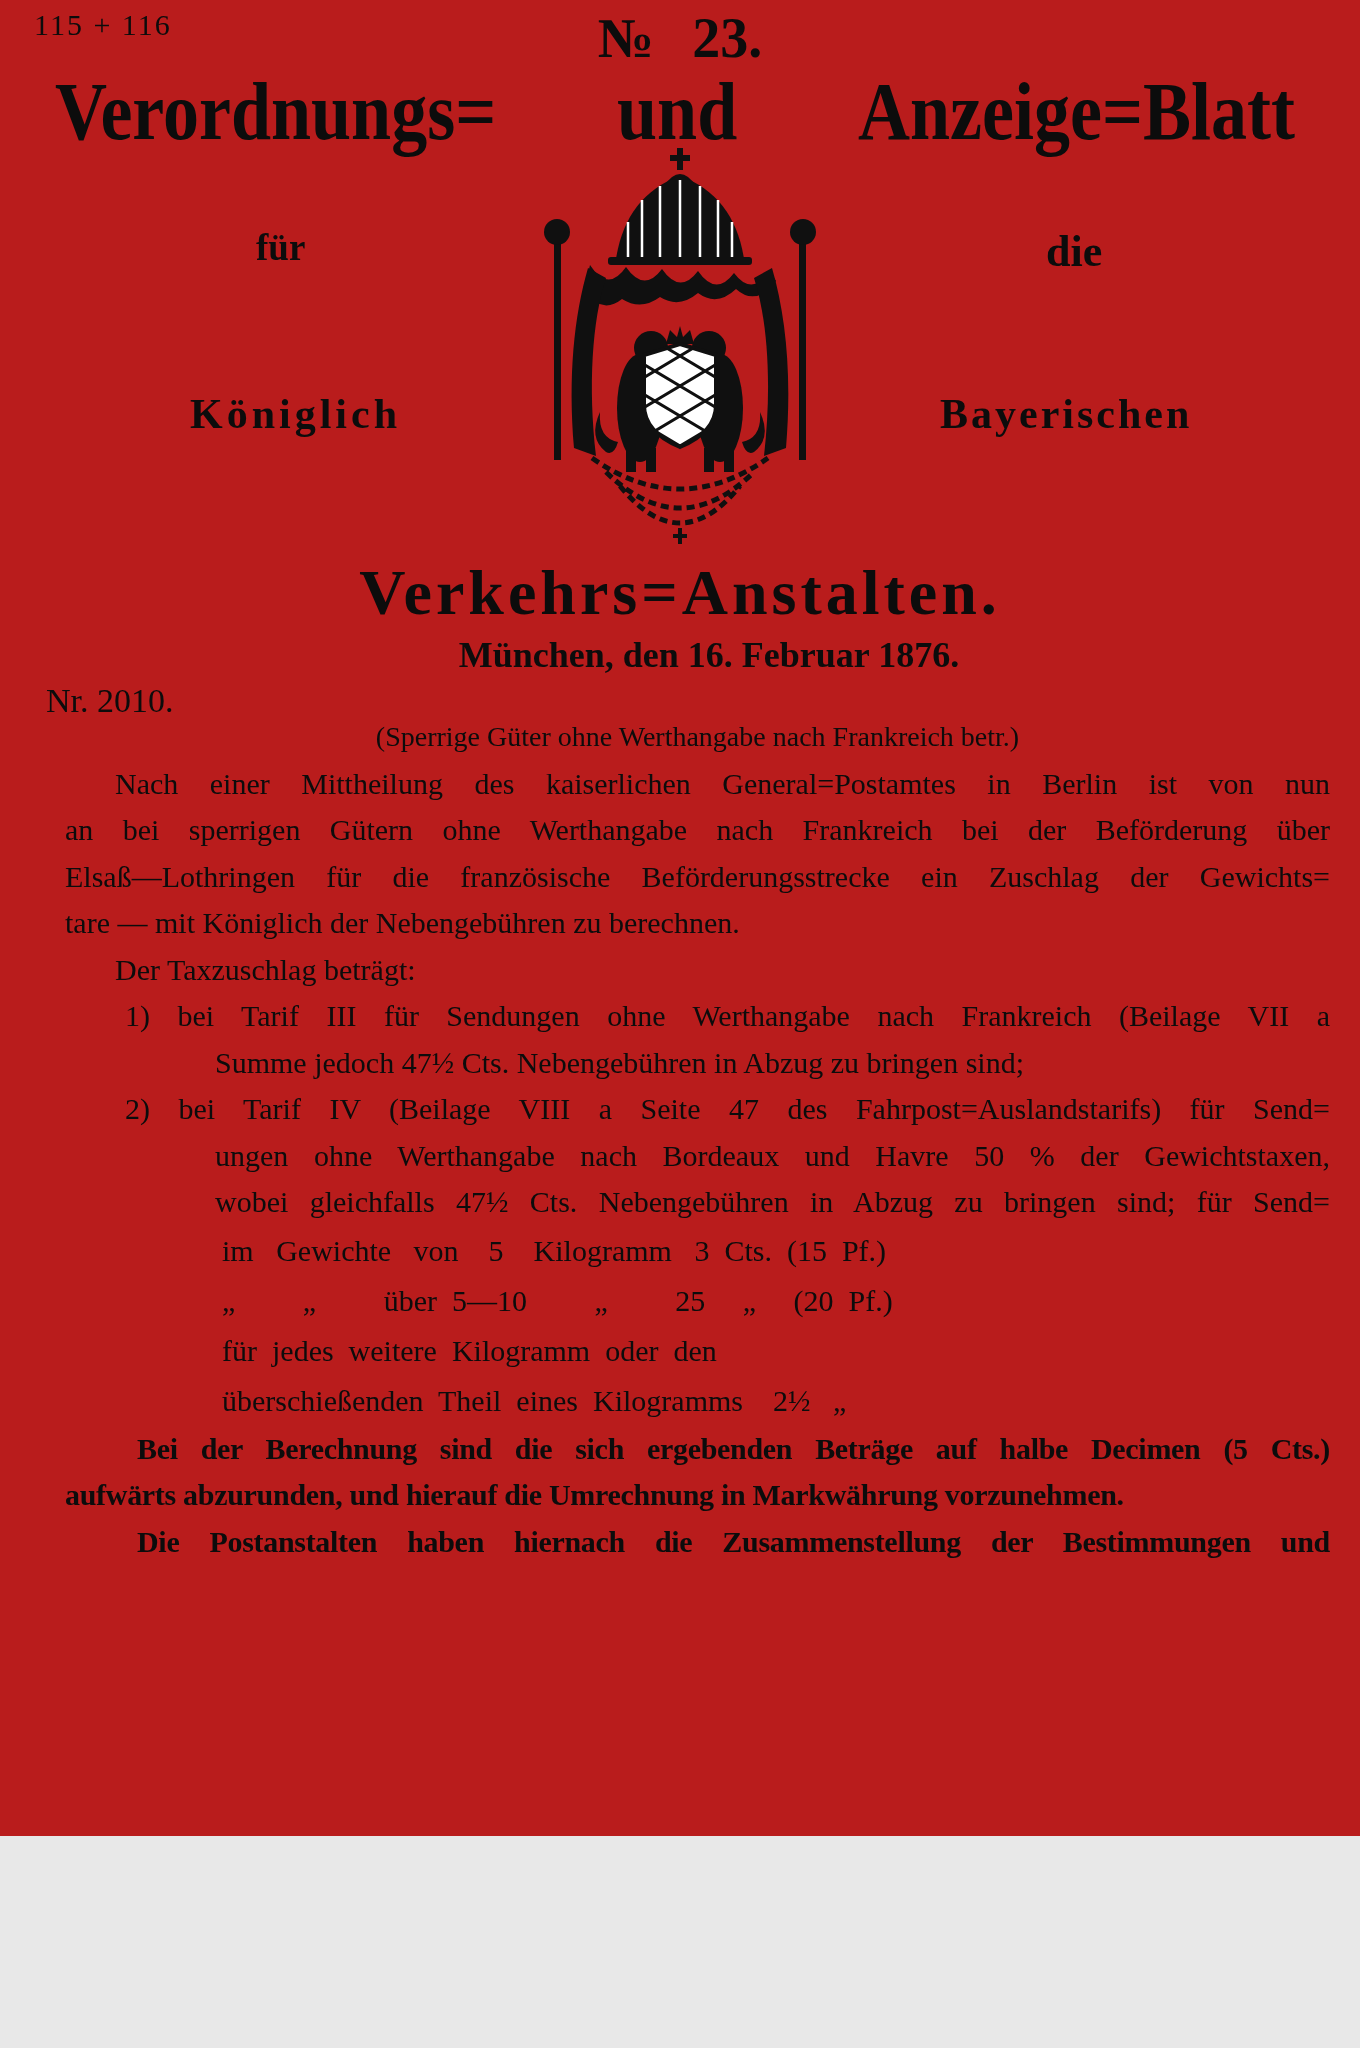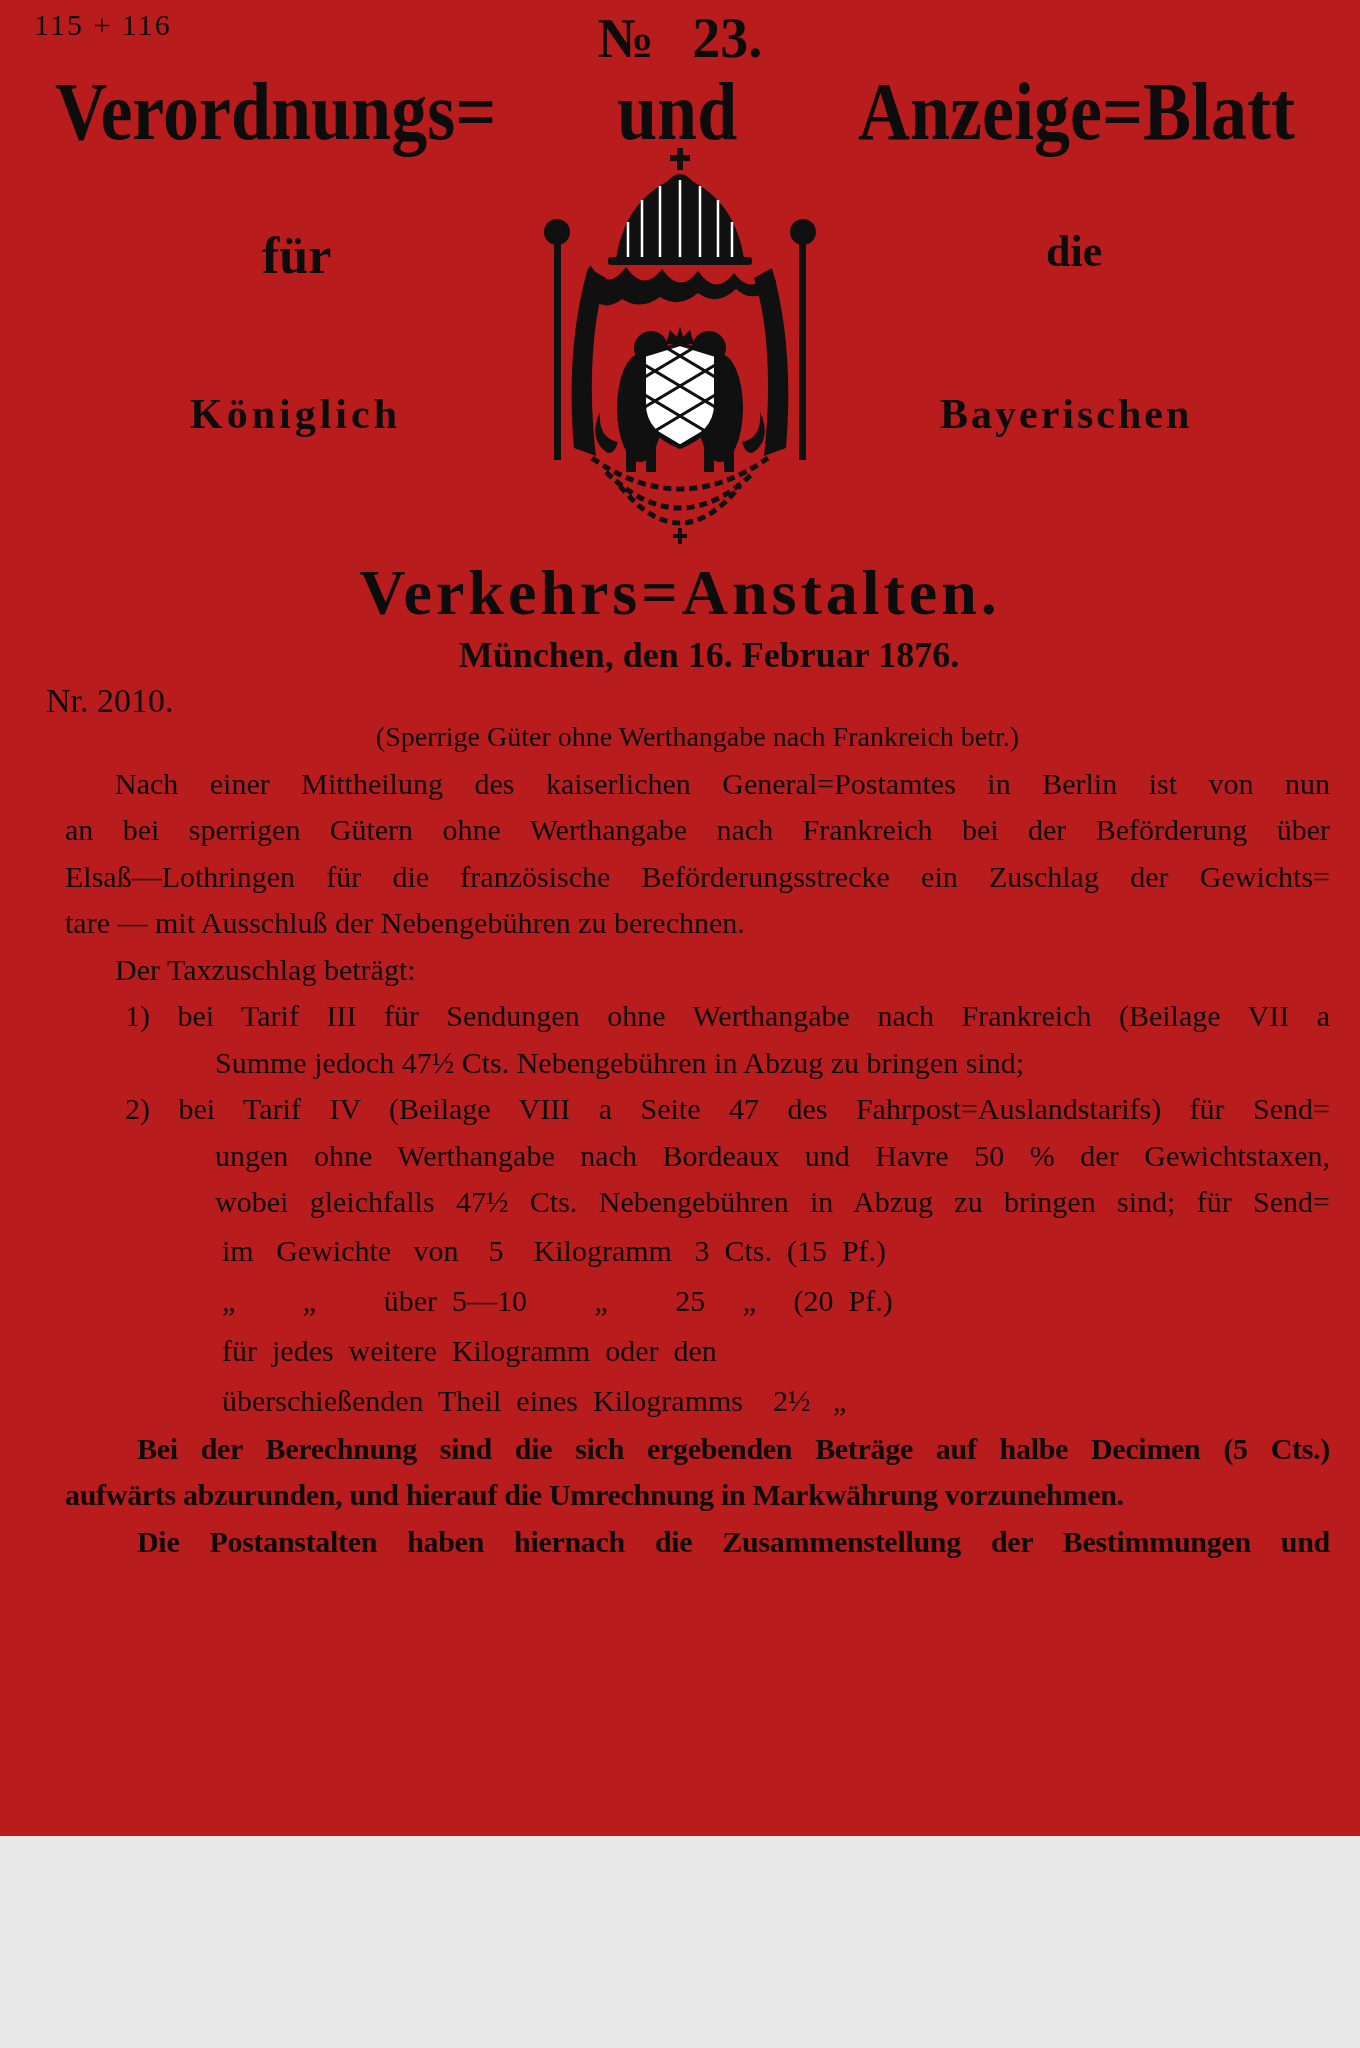--- a/index.html
+++ b/index.html
@@ -4,21 +4,21 @@
 <style>
   html,body{margin:0;padding:0;background:#e8e8e8;}
   .page{position:relative;width:1360px;height:1836px;background:#b91c1c;color:#0c0c0c;
         font-family:Liberation Serif, serif;overflow:hidden;}
   .abs{position:absolute;}
   
   .corner{left:34px;top:8px;font-size:30px;letter-spacing:2px;}
   .issue{left:0;top:6px;width:100%;text-align:center;font-size:56px;font-weight:bold;word-spacing:24px;}
   .mast-title{left:55px;top:64px;width:1240px;display:flex;justify-content:space-between;
               font-size:72px;font-weight:bold;transform:scaleY(1.15);transform-origin:top;white-space:nowrap;}
-  .w-fuer{left:262px;top:226px;font-size:52px;font-weight:bold;text-align:right;}
+  .w-fuer{left:256px;top:226px;font-size:37px;font-weight:bold;text-align:right;}
   .w-die{left:1046px;top:226px;font-size:44px;font-weight:bold;}
   .w-koe{left:190px;top:390px;font-size:42px;font-weight:bold;letter-spacing:4px;}
   .w-bay{left:940px;top:390px;font-size:42px;font-weight:bold;letter-spacing:3px;}
   .coat{left:530px;top:146px;}
   .subtitle{left:0;top:556px;width:100%;text-align:center;font-size:64px;font-weight:bold;letter-spacing:4px;}
   .dateline{left:0;top:634px;width:100%;text-align:center;font-size:36px;font-weight:bold;padding-left:29px;}
   .docno{left:46px;top:682px;font-size:34px;}
   
   .bodytext{left:65px;top:714px;width:1265px;}
   .line{font-size:30px;line-height:46.5px;white-space:normal;}
@@ -106,21 +106,21 @@
   <div class="abs subtitle">Verkehrs=Anstalten.</div>
   <div class="abs dateline">München, den 16. Februar 1876.</div>
   <div class="abs docno">Nr. 2010.</div>
 
   <div class="abs bodytext">
     <div class="line center">(Sperrige Güter ohne Werthangabe nach Frankreich betr.)</div>
 
     <div class="line just ind-p">Nach einer Mittheilung des kaiserlichen General=Postamtes in Berlin ist von nun</div>
     <div class="line just">an bei sperrigen Gütern ohne Werthangabe nach Frankreich bei der Beförderung über</div>
     <div class="line just">Elsaß—Lothringen für die französische Beförderungsstrecke ein Zuschlag der Gewichts=</div>
-    <div class="line">tare — mit Ausschluß der Nebengebühren zu berechnen.</div>
+    <div class="line">tare — mit Königlich der Nebengebühren zu berechnen.</div>
 
     <div class="line ind-p">Der Taxzuschlag beträgt:</div>
 
     <div class="line just ind-item">1) bei Tarif III für Sendungen ohne Werthangabe nach Frankreich (Beilage VII a</div>
     <div class="line ind-cont">Summe jedoch 47½ Cts. Nebengebühren in Abzug zu bringen sind;</div>
 
     <div class="line just ind-item">2) bei Tarif IV (Beilage VIII a Seite 47 des Fahrpost=Auslandstarifs) für Send=</div>
     <div class="line just ind-cont">ungen ohne Werthangabe nach Bordeaux und Havre 50 % der Gewichtstaxen,</div>
     <div class="line just ind-cont">wobei gleichfalls 47½ Cts. Nebengebühren in Abzug zu bringen sind; für Send=</div>
 

